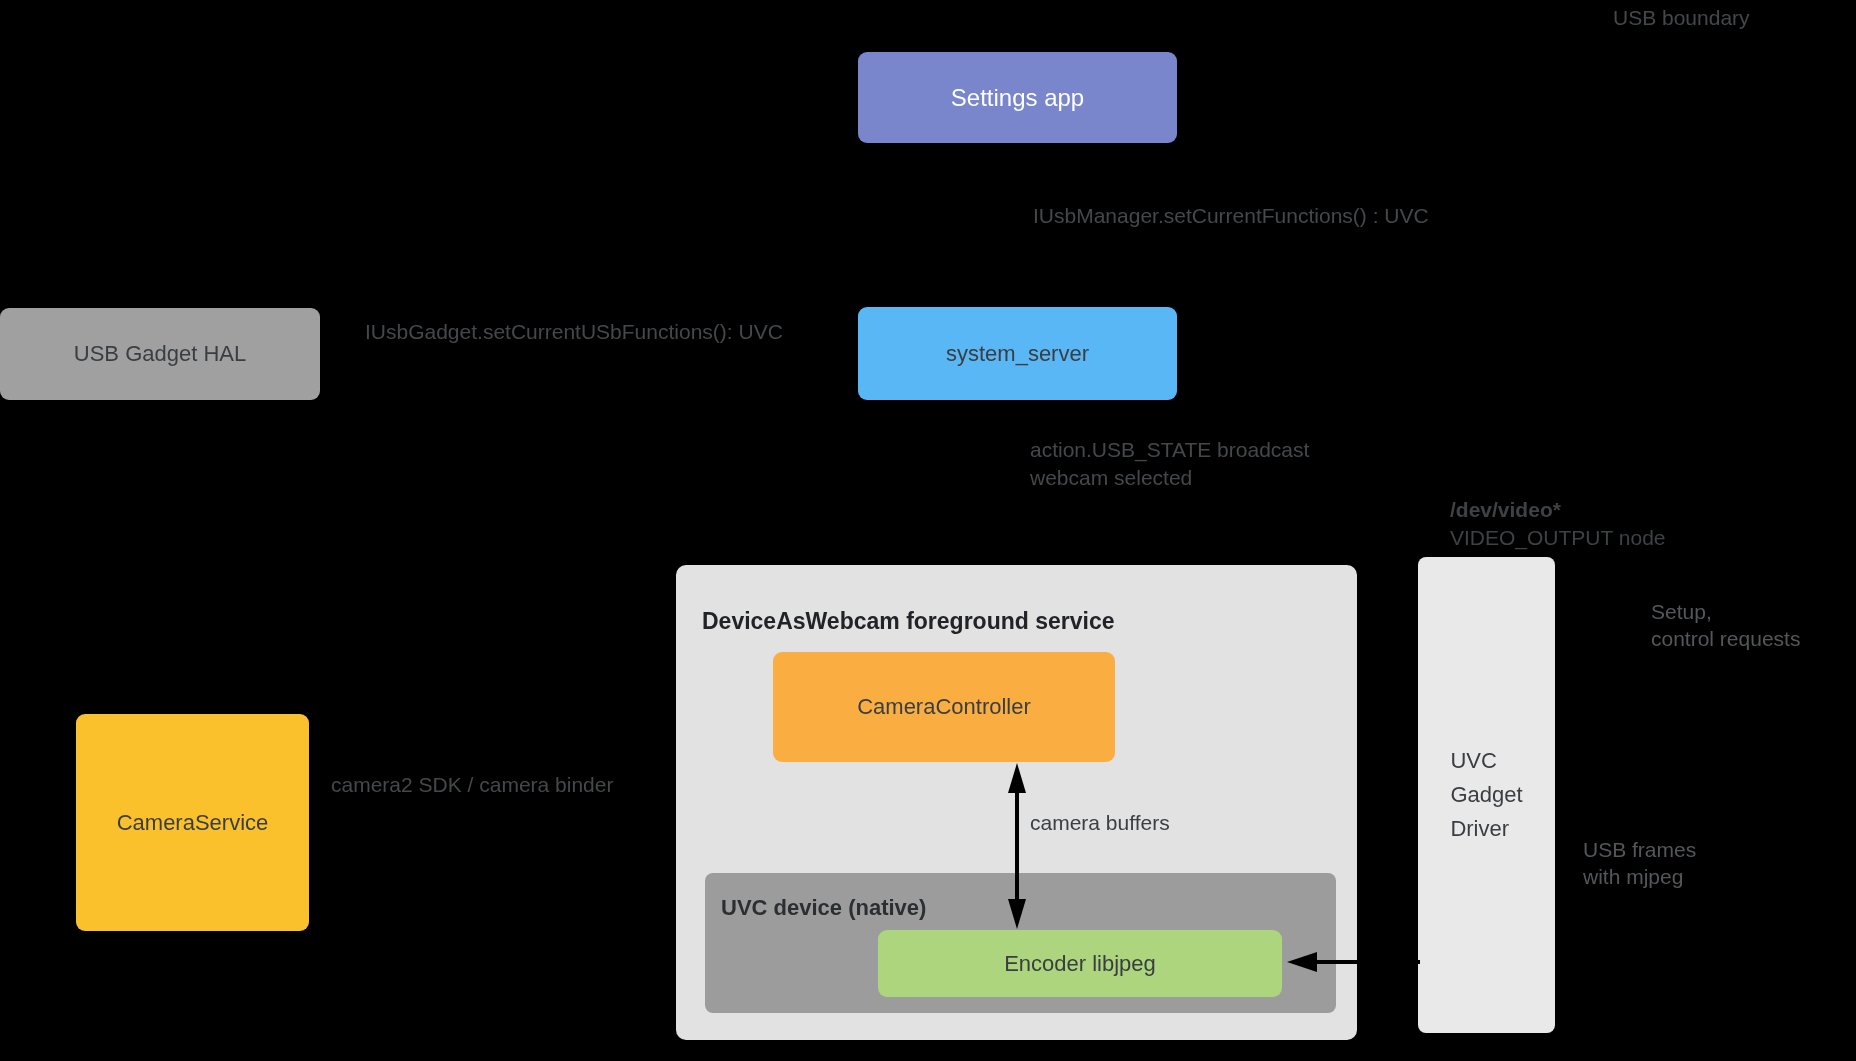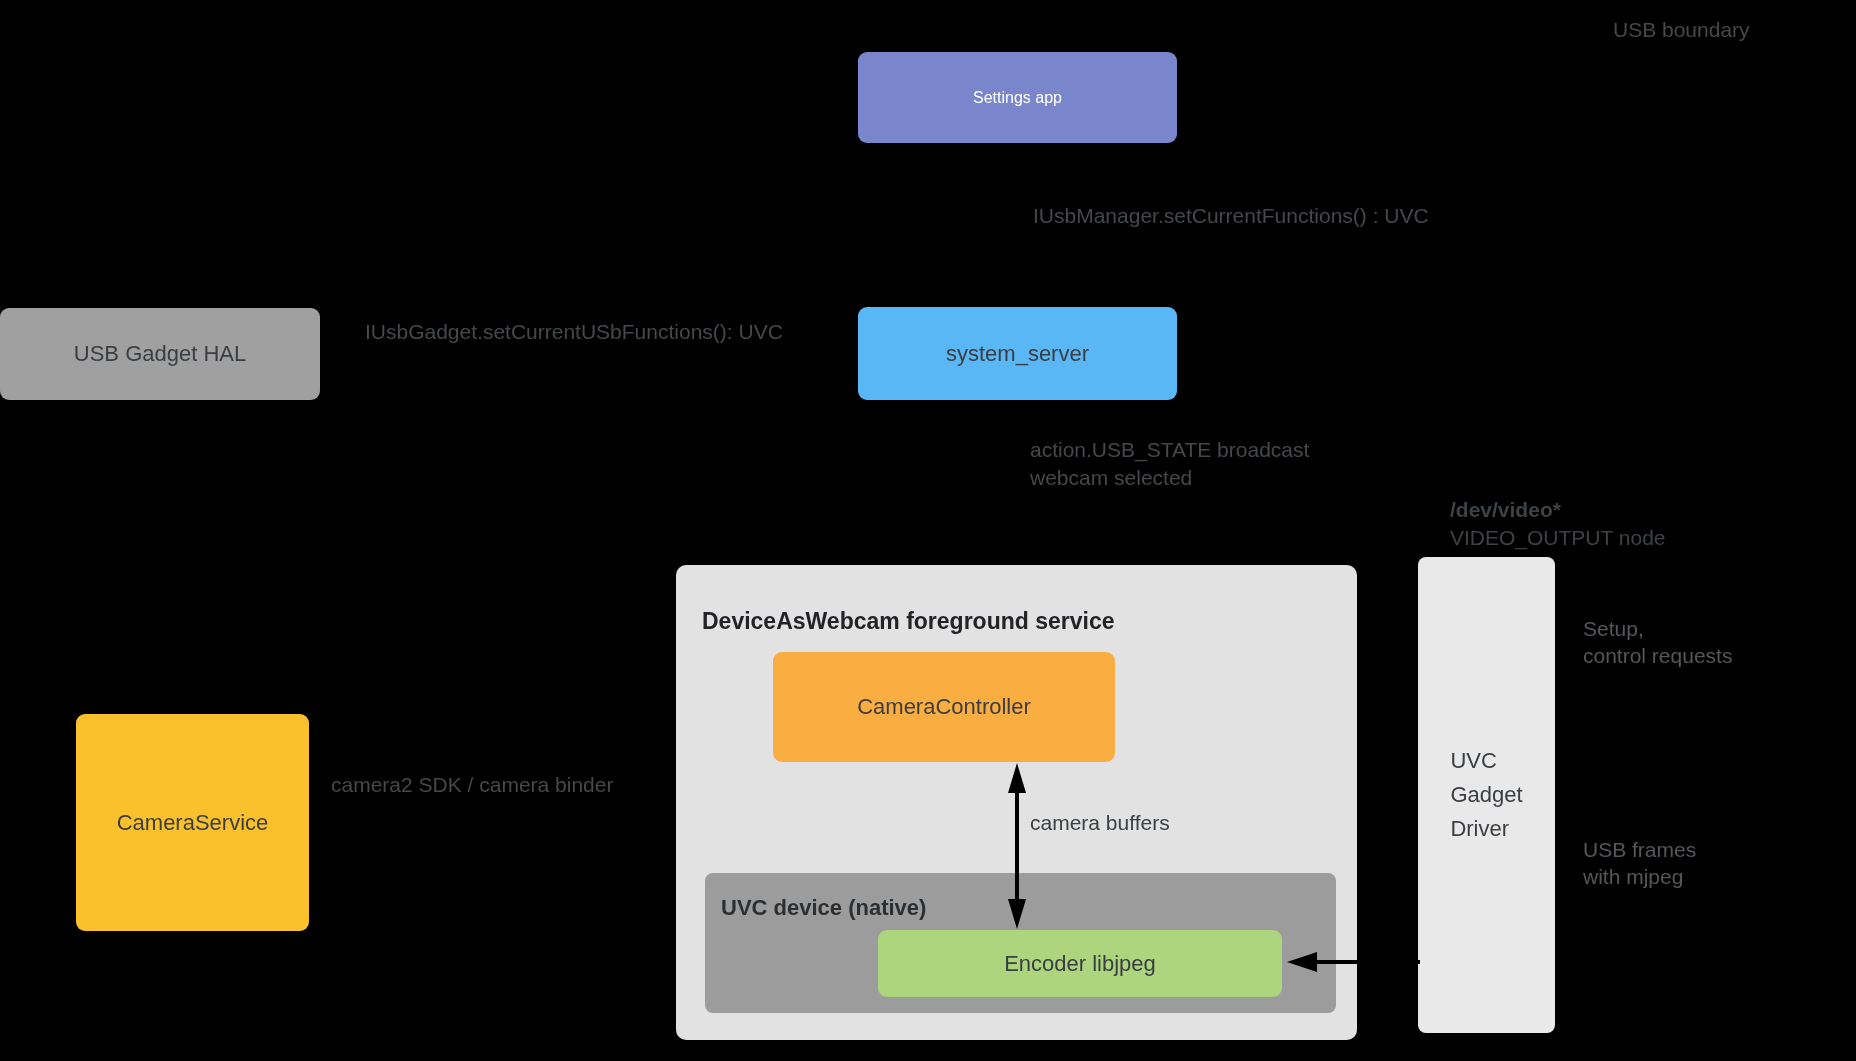--- a/index.html
+++ b/index.html
@@ -36,37 +36,37 @@
   .lbl-light { color: #54575a; }
   .container-title {
     position: absolute;
     font-size: 23px;
     font-weight: bold;
     color: #212326;
     white-space: nowrap;
   }
   .group-box { position: absolute; border-radius: 10px; }
   .arrow-svg { position: absolute; }
-  .settings-text { color: #ffffff; font-size: 16px; }
+  .settings-text { color: #ffffff; font-size: 24px; }
   .multi-line div { white-space: nowrap; }
   .uvc-driver-lines {
     display: flex;
     flex-direction: column;
     align-items: flex-start;
     line-height: 34px;
     font-size: 22px;
     color: #3a3e42;
   }
 </style>
 </head>
 <body>
 
 <div class="canvas">
 
-  <div class="lbl" style="left:1613px; top:16px;">USB boundary</div>
+  <div class="lbl" style="left:1613px; top:4px;">USB boundary</div>
 
   <div class="node" style="left: 858px; top: 52px; width: 319px; height: 91px; background-color: rgb(121, 134, 203);">
     <span class="node-label settings-text">Settings app</span>
   </div>
 
   <div class="lbl" style="left:1033px; top:202px;">IUsbManager.setCurrentFunctions() : UVC</div>
 
   <div class="node" style="left: 0px; top: 308px; width: 320px; height: 92px; background-color: rgb(160, 160, 160);">
     <span class="node-label">USB Gadget HAL</span>
   </div>
@@ -110,21 +110,21 @@
   </div>
 
   <div class="node" style="left: 1418px; top: 557px; width: 137px; height: 476px; border-radius: 8px; background-color: rgb(233, 233, 233);">
     <div class="uvc-driver-lines">
       <div>UVC</div>
       <div>Gadget</div>
       <div>Driver</div>
     </div>
   </div>
 
-  <div class="lbl lbl-light multi-line" style="left:1583px; top:598px; line-height:27px;margin-top:17px;">
+  <div class="lbl lbl-light multi-line" style="left:1651px; top:598px; line-height:27px;">
     <div>Setup,</div>
     <div>control requests</div>
   </div>
 
   <div class="lbl lbl-light multi-line" style="left:1583px; top:836px; line-height:27px;">
     <div>USB frames</div>
     <div>with mjpeg</div>
   </div>
 
   <svg class="arrow-svg" style="left:1003px; top:762px;" width="28" height="168" viewBox="0 0 28 168">

